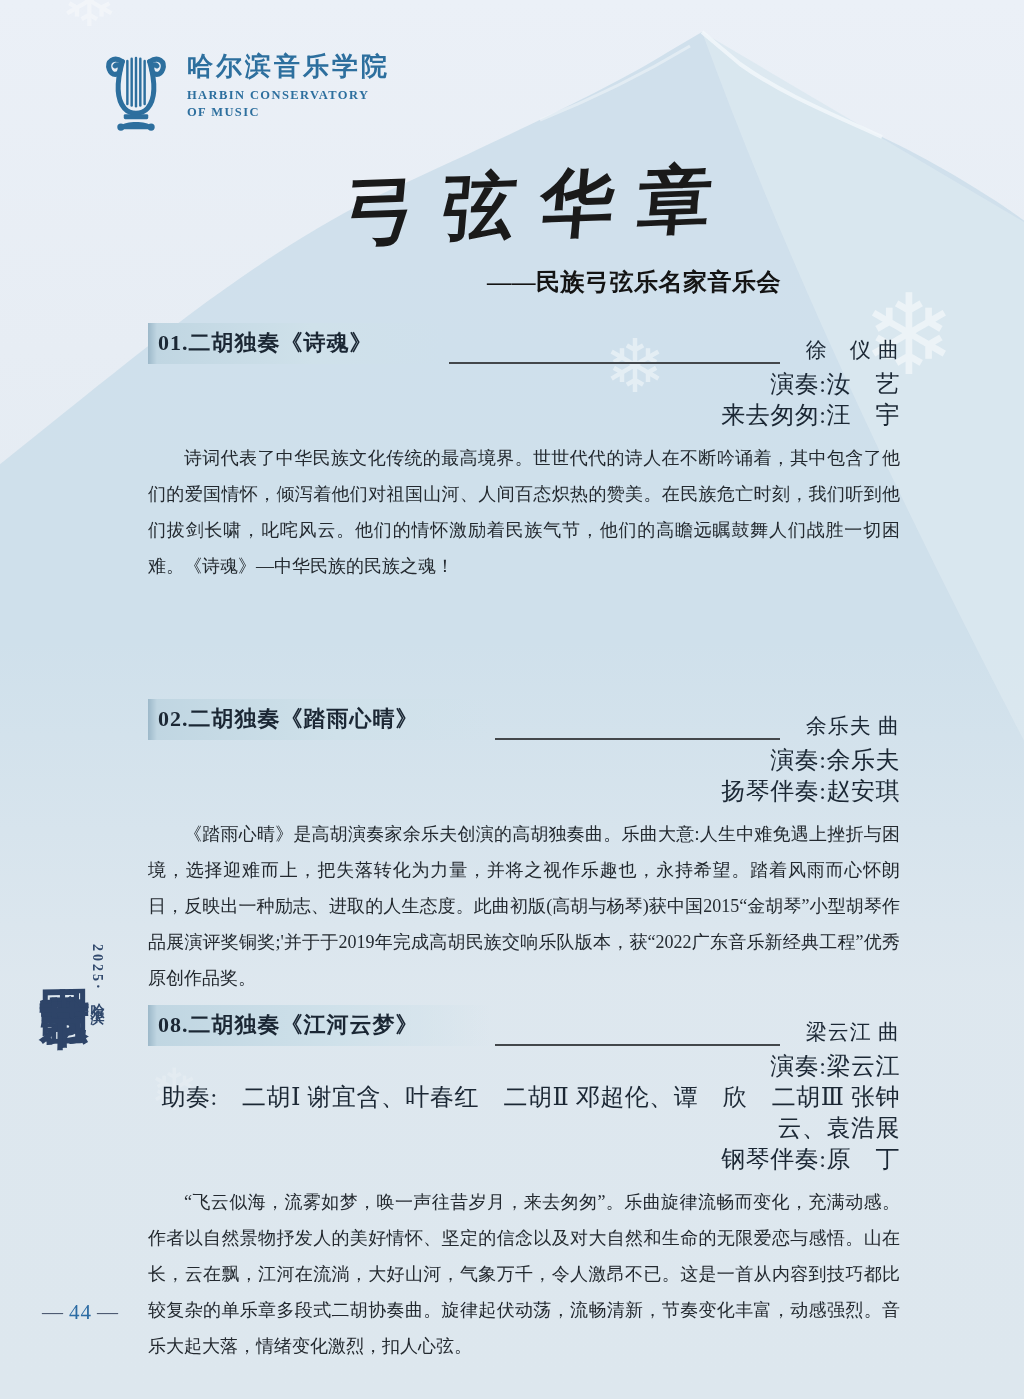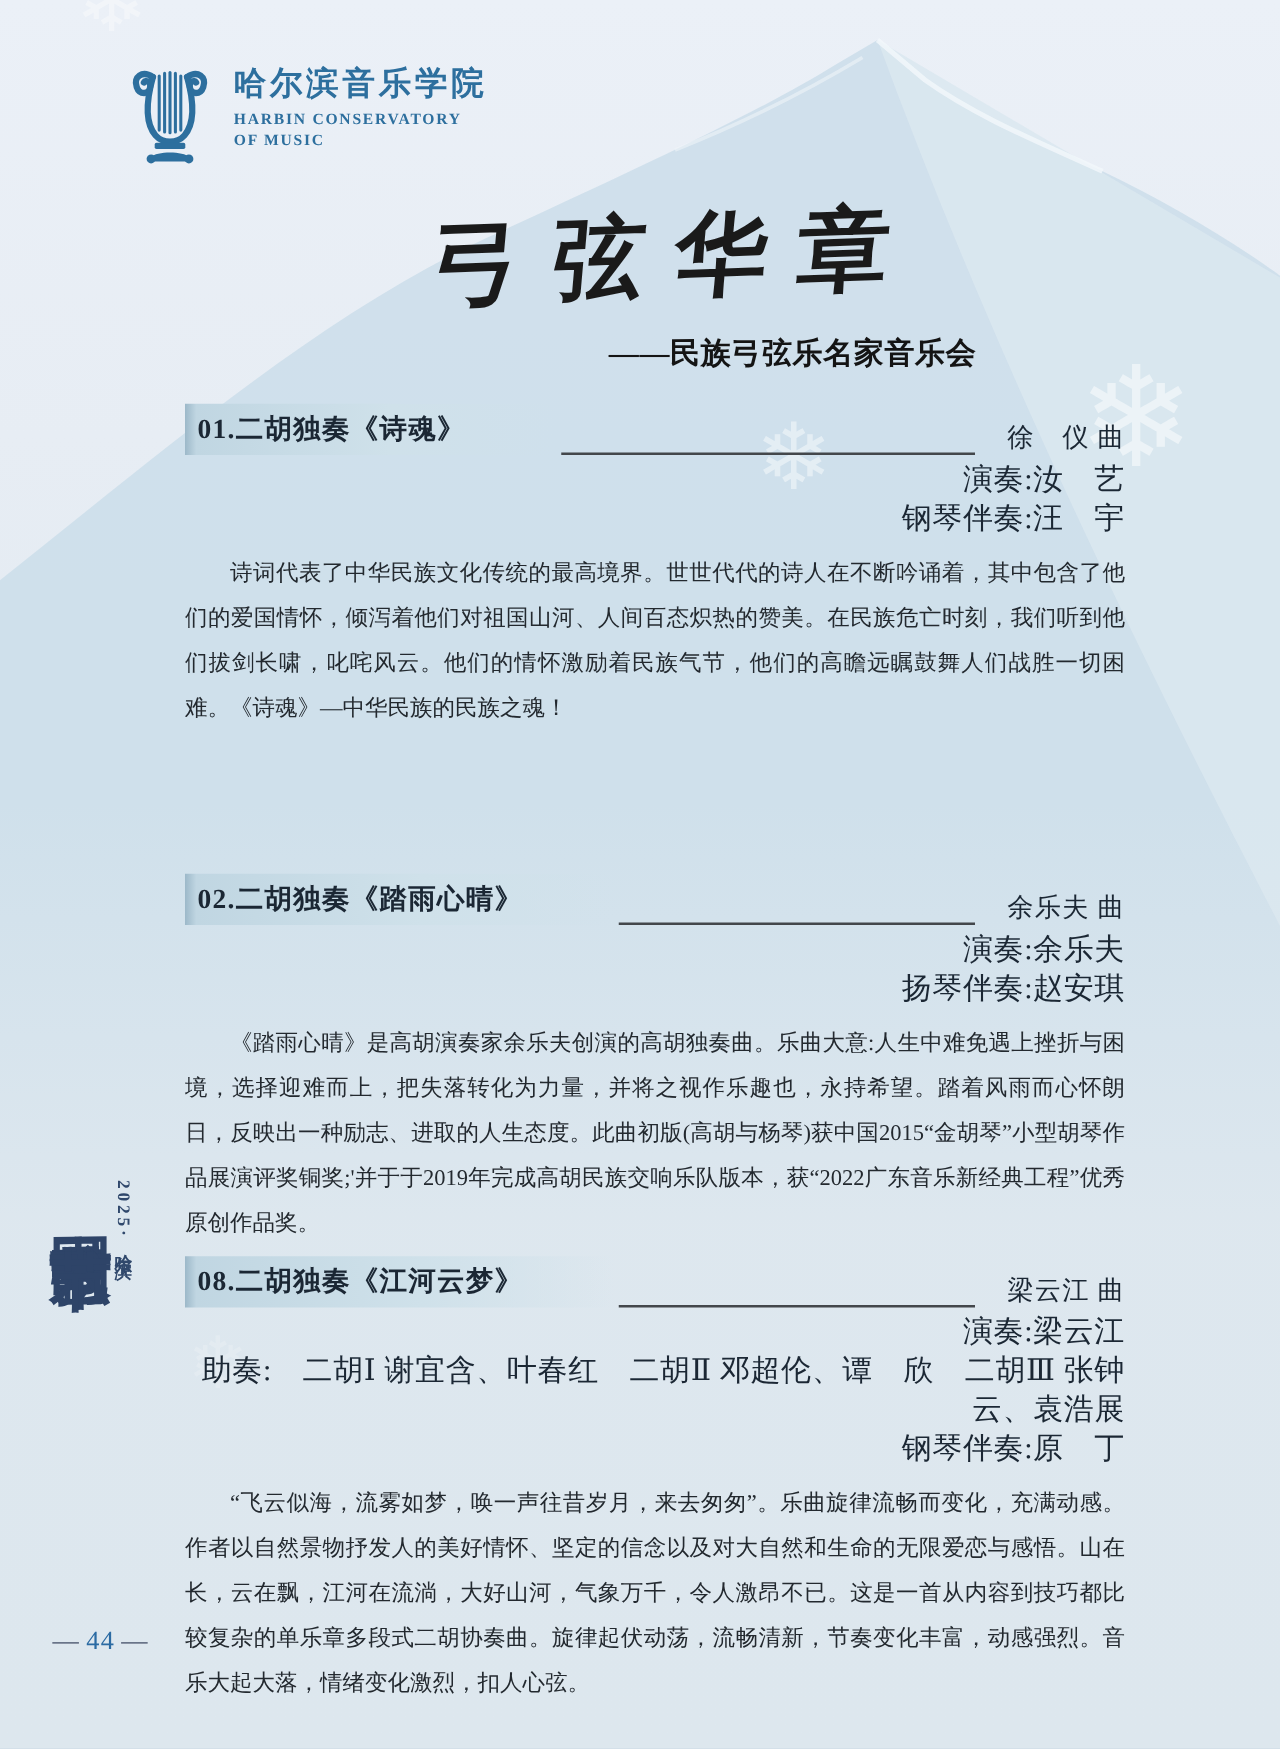--- a/index.html
+++ b/index.html
@@ -109,21 +109,21 @@
   <div class="subtitle">——民族弓弦乐名家音乐会</div>
 
   <div class="program-item" id="item1">
     <div class="item-header">
       <span class="bar-title">01.二胡独奏《诗魂》</span>
       <span class="header-rule"></span>
       <span class="composer">徐　仪 曲</span>
     </div>
     <div class="credits">
       <div>演奏:汝　艺</div>
-      <div>钢琴伴奏:汪　宇</div>
+      <div>来去匆匆:汪　宇</div>
     </div>
     <p class="description">诗词代表了中华民族文化传统的最高境界。世世代代的诗人在不断吟诵着，其中包含了他们的爱国情怀，倾泻着他们对祖国山河、人间百态炽热的赞美。在民族危亡时刻，我们听到他们拔剑长啸，叱咤风云。他们的情怀激励着民族气节，他们的高瞻远瞩鼓舞人们战胜一切困难。《诗魂》—中华民族的民族之魂！</p>
   </div>
 
   <div class="program-item" id="item2">
     <div class="item-header">
       <span class="bar-title">02.二胡独奏《踏雨心晴》</span>
       <span class="header-rule"></span>
       <span class="composer">余乐夫 曲</span>
     </div>

